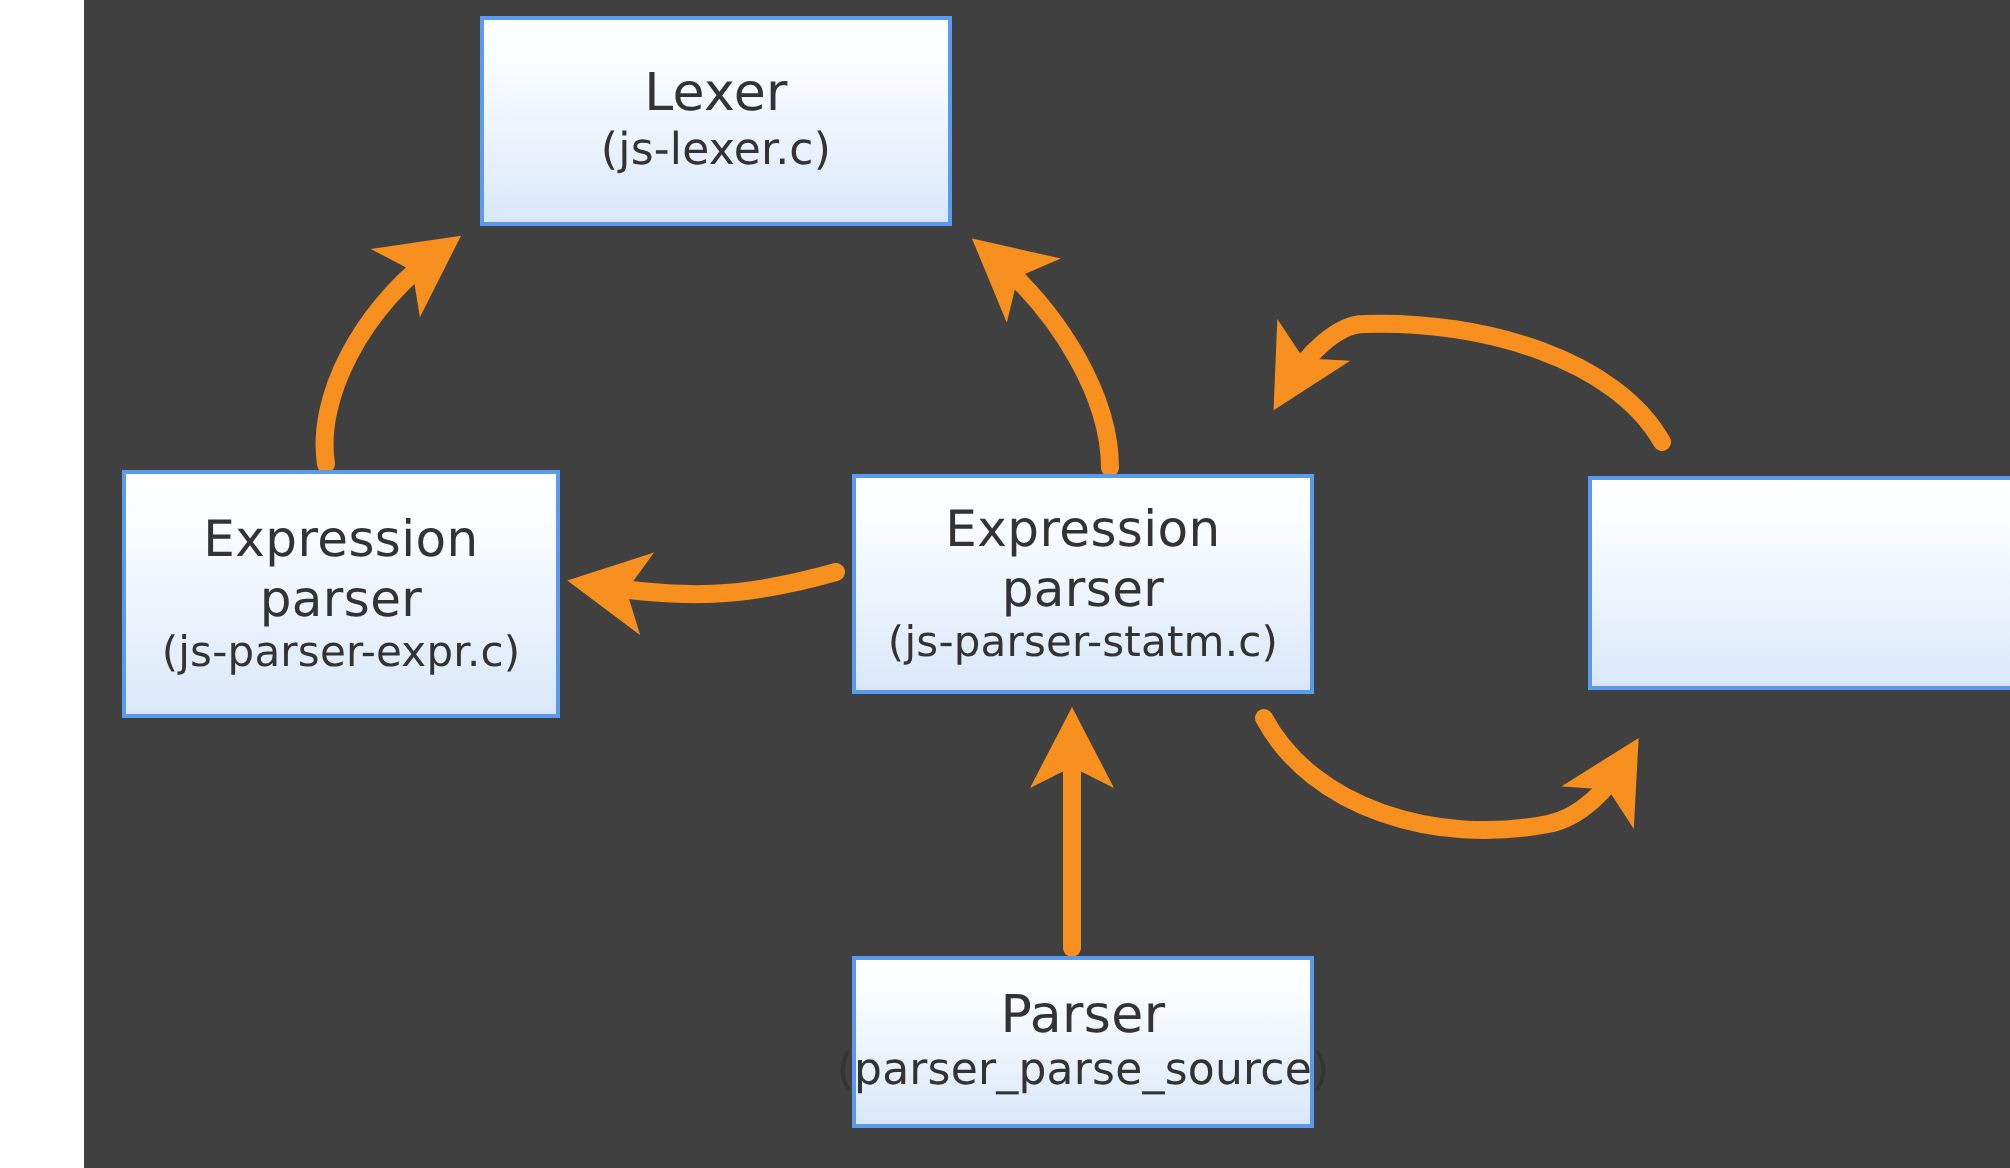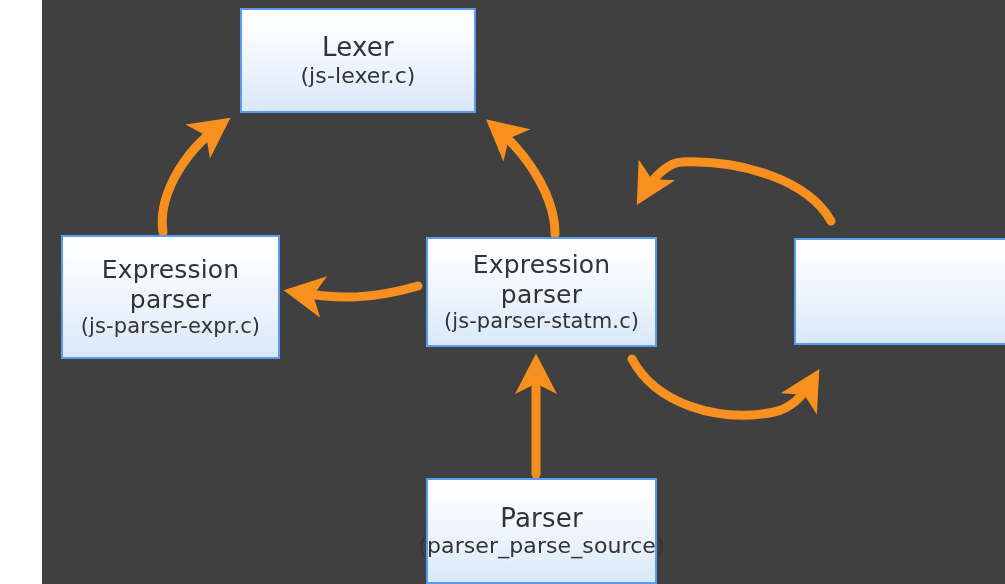--- a/index.html
+++ b/index.html
@@ -53,21 +53,21 @@
   }
   .node .title.two-line {
     white-space: normal;
   }
 
   
   #node-lexer            { left: 198px; top: 8px;   width: 236px; height: 105px; }
   #node-expression-parser{ left: 19px;   top: 235px; width: 219px; height: 124px; }
   #node-statement-parser { left: 384px; top: 237px; width: 231px; height: 110px; }
   #node-function-parser  { left: 752px; top: 238px; width: 245px; height: 107px; }
-  #node-parser           { left: 384px; top: 478px; width: 231px; height: 106px; }
+  #node-parser           { left: 384px; top: 478px; width: 231px; height: 86px; }
 
   #node-lexer .subtitle,
   #node-parser .subtitle { font-size: 22px; }
   #node-function-parser .title { font-size: 26px; }
   #node-function-parser .subtitle { font-size: 20px; }
   #node-parser .title { font-size: 26px; }
   #node-lexer .title { font-size: 26px; }
 </style>
 </head>
 <body>

